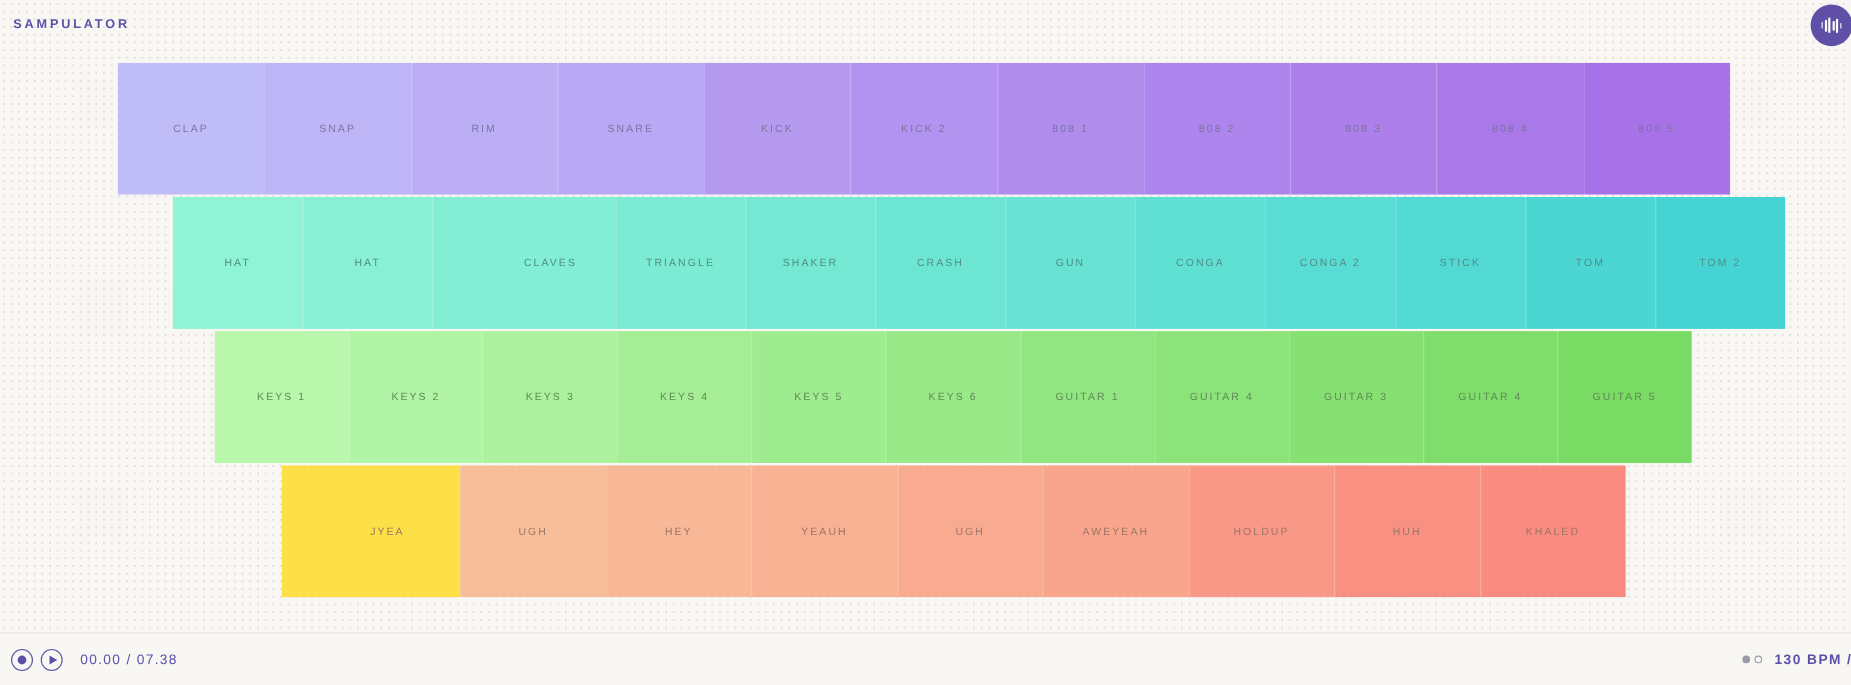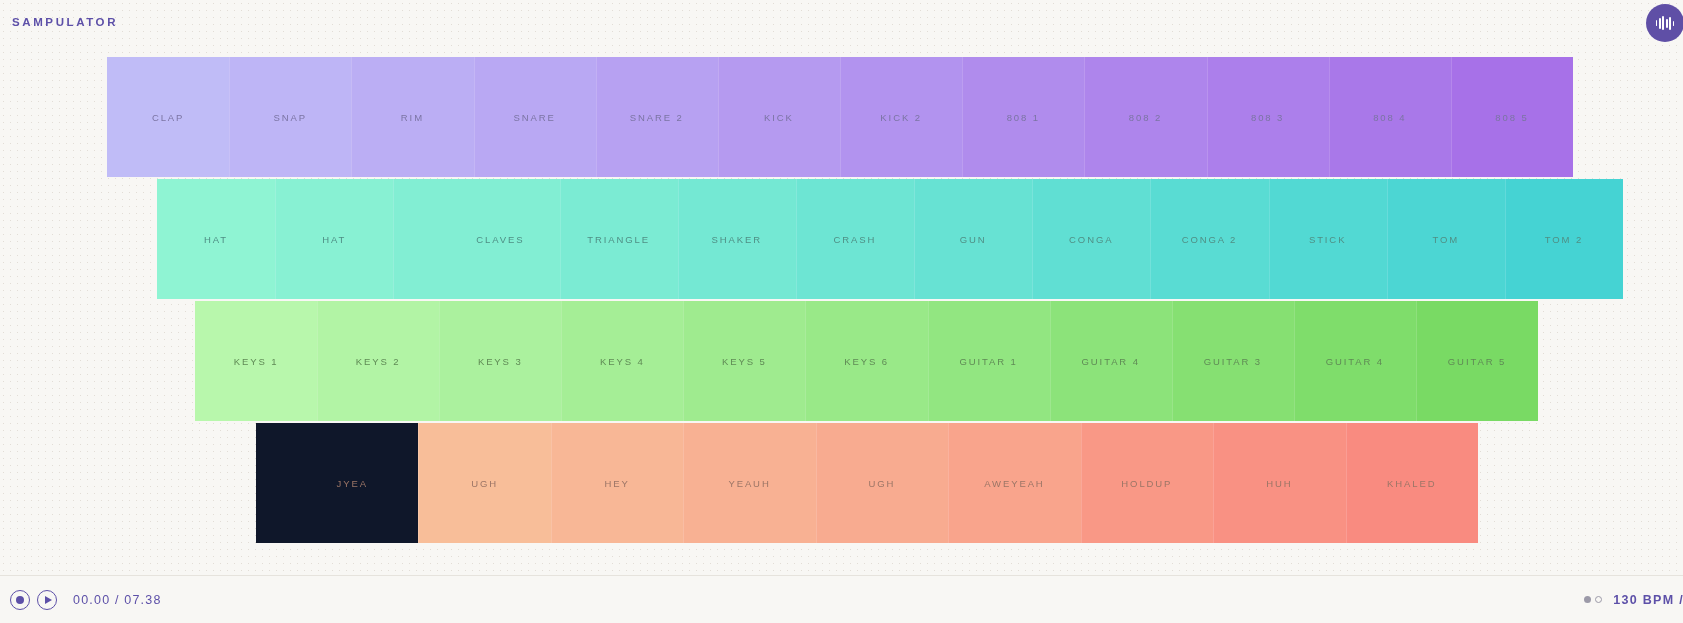--- a/index.html
+++ b/index.html
@@ -230,23 +230,20 @@
       </div>
       <div class="pad-cell" style="background: rgb(190, 181, 246);">
         <span class="pad-label" style="color: rgb(123, 116, 163);">SNAP</span>
       </div>
       <div class="pad-cell" style="background: rgb(187, 174, 244);">
         <span class="pad-label" style="color: rgb(123, 116, 163);">RIM</span>
       </div>
       <div class="pad-cell" style="background: rgb(185, 168, 243);">
         <span class="pad-label" style="color: rgb(123, 116, 163);">SNARE</span>
       </div>
-      <div class="pad-cell" style="background: rgb(183, 161, 242);">
-        <span class="pad-label" style="color: rgb(123, 116, 163);">SNARE 2</span>
-      </div>
       <div class="pad-cell" style="background: rgb(181, 154, 240);">
         <span class="pad-label" style="color: rgb(123, 116, 163);">KICK</span>
       </div>
       <div class="pad-cell" style="background: rgb(178, 147, 239);">
         <span class="pad-label" style="color: rgb(123, 116, 163);">KICK 2</span>
       </div>
       <div class="pad-cell" style="background: rgb(176, 140, 237);">
         <span class="pad-label" style="color: rgb(123, 116, 163);">808 1</span>
       </div>
       <div class="pad-cell" style="background: rgb(174, 133, 236);">
@@ -329,21 +326,21 @@
         <span class="pad-label" style="color: rgb(95, 138, 85);">GUITAR 3</span>
       </div>
       <div class="pad-cell" style="background: rgb(127, 221, 107);">
         <span class="pad-label" style="color: rgb(95, 138, 85);">GUITAR 4</span>
       </div>
       <div class="pad-cell" style="background: rgb(121, 218, 100);">
         <span class="pad-label" style="color: rgb(95, 138, 85);">GUITAR 5</span>
       </div>
     </div>
   <div class="pad-row" id="pad-row-3">
-      <div class="pad-cell" style="background: #0f172a; padding-left: 30px;">
+      <div class="pad-cell" style="background: #fde047; padding-left: 30px;">
         <span class="pad-label" style="color: rgb(155, 117, 102);">JYEA</span>
       </div>
       <div class="pad-cell" style="background: rgb(248, 190, 153);">
         <span class="pad-label" style="color: rgb(155, 117, 102);">UGH</span>
       </div>
       <div class="pad-cell" style="background: rgb(248, 183, 150);">
         <span class="pad-label" style="color: rgb(155, 117, 102);">HEY</span>
       </div>
       <div class="pad-cell" style="background: rgb(248, 177, 147);">
         <span class="pad-label" style="color: rgb(155, 117, 102);">YEAUH</span>

